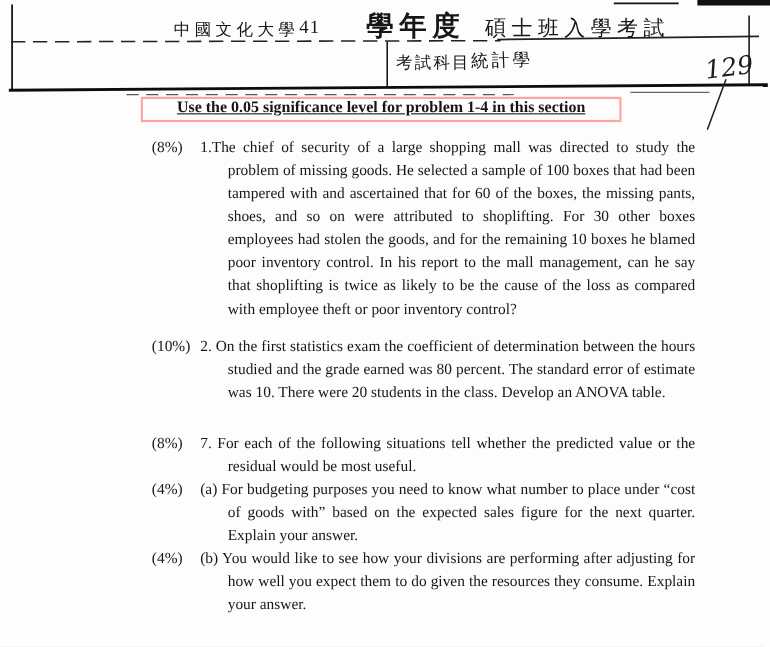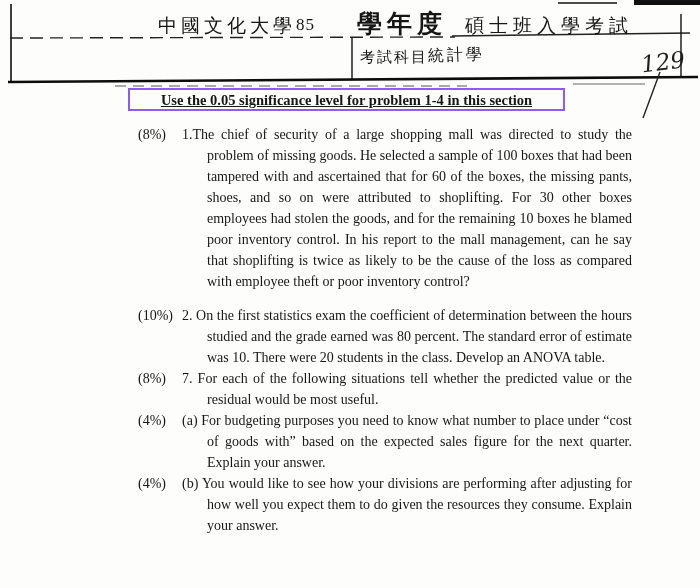--- a/index.html
+++ b/index.html
@@ -5,53 +5,53 @@
   html,body{margin:0;padding:0;background:#e8e8e8;}
   .page{
     position:relative;width:700px;height:588px;background:#fdfdfb;
     font-family:"Liberation Serif", serif;color:#161616;overflow:hidden;
     margin:0 auto;
   }
   svg.overlay{position:absolute;left:0;top:0;pointer-events:none;}
 
   
   .header-title{position:absolute;top:7px;left:158px;white-space:nowrap;}
-  .header-title .uni{font-size:19px;letter-spacing:4px;}
+  .header-title .uni{font-size:15px;letter-spacing:4px;}
   .header-title .year{font-size:17px;letter-spacing:1px;vertical-align:2px;}
   .header-title .yearlabel{font-size:25px;letter-spacing:5px;margin-left:42px;font-weight:bold;}
   .header-title .examname{font-size:19px;letter-spacing:5px;margin-left:18px;}
 
   
   .dept{position:absolute;left:16px;top:48px;font-size:14px;letter-spacing:2px;white-space:nowrap;}
   .dept .val{font-size:16px;font-weight:bold;letter-spacing:3px;}
   .subject{position:absolute;left:360px;top:47px;font-size:15px;letter-spacing:2px;white-space:nowrap;}
   .subject .val{display:inline-block;font-size:16px;letter-spacing:3px;transform:rotate(-2deg) translateY(-2px);}
 
   
   .pagenum{
     position:absolute;left:641px;top:49px;font-size:23px;font-style:italic;
     transform:rotate(-7deg);font-family:"DejaVu Serif", serif;color:#1d1d1d;
   }
 
   
   .instruction{
     position:absolute;left:128px;top:88px;width:437px;height:23px;
-    border:2px solid #8b5cf6;box-sizing:border-box;
-    display:flex;align-items:flex-end;justify-content:center;
+    border:2px solid #fca5a5;box-sizing:border-box;
+    display:flex;align-items:flex-start;justify-content:center;
     font-weight:bold;font-size:14.5px;white-space:nowrap;
   }
   .instruction span{text-decoration:underline;}
 
   
   .problems{position:absolute;left:138px;top:124px;width:494px;}
   .problem{display:flex;font-size:14px;line-height:21px;text-align:justify;}
   .problem .pct{flex:0 0 44px;white-space:nowrap;}
   .problem .ptext{flex:1;padding-left:25px;text-indent:-25px;}
   .gap-sm{margin-bottom:13px;}
-  .gap-lg{}
+  .gap-lg{margin-bottom:25px;}
 </style>
 </head>
 <body>
 
 <div class="page">
 
   <svg class="overlay" width="700" height="588" viewBox="0 0 700 588" aria-hidden="true">
 
     <line x1="558" y1="3" x2="617" y2="3" stroke="#111" stroke-width="1.5"></line>
     <rect x="634" y="0" width="66" height="5" fill="#111"></rect>
@@ -67,21 +67,21 @@
 
     <line x1="8" y1="82" x2="698" y2="77" stroke="#0c0c0c" stroke-width="2.6"></line>
 
     <line x1="115" y1="86" x2="467" y2="86" stroke="#555" stroke-width="1" stroke-dasharray="11 7"></line>
     <line x1="573" y1="84" x2="645" y2="84" stroke="#666" stroke-width="1"></line>
 
     <line x1="660" y1="72" x2="643" y2="118" stroke="#222" stroke-width="1.4"></line>
   </svg>
 
   <div class="header-title">
-    <span class="uni">中國文化大學</span><span class="year">85</span><span class="yearlabel">學年度</span><span class="examname">碩士班入學考試</span>
+    <span class="uni">中國文化大學</span><span class="year">41</span><span class="yearlabel">學年度</span><span class="examname">碩士班入學考試</span>
   </div>
 
 
   <div class="subject">
     <span>考試科目</span><span class="val">統計學</span>
   </div>
 
   <div class="pagenum">129</div>
 
   <div class="instruction">

